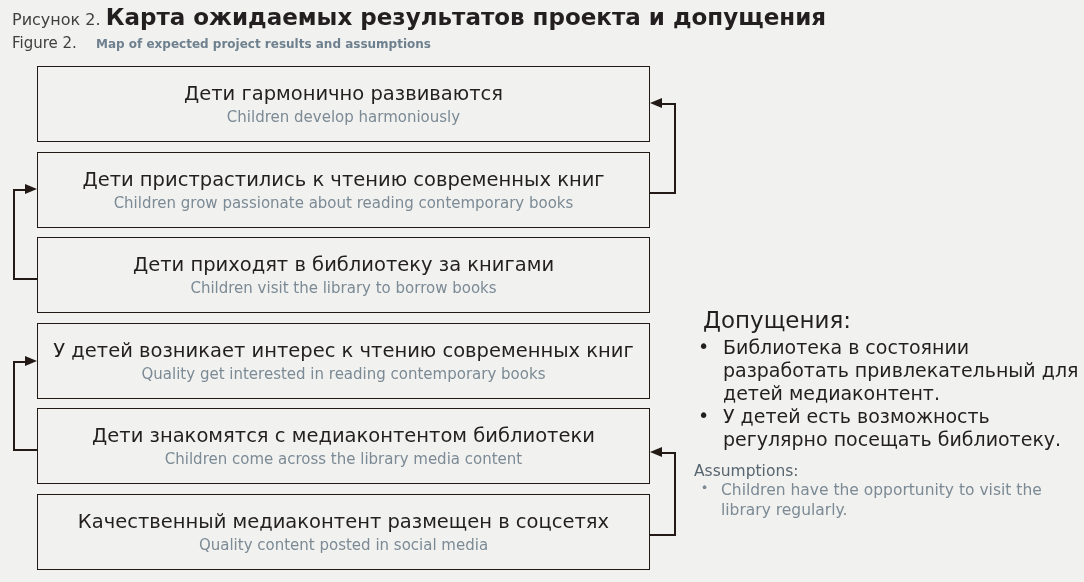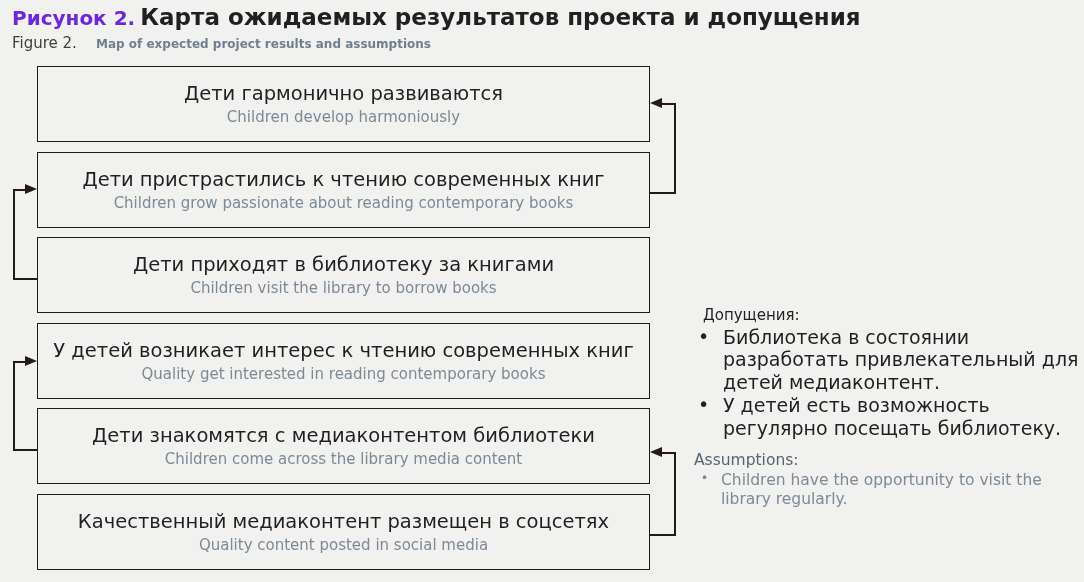--- a/index.html
+++ b/index.html
@@ -21,23 +21,23 @@
     position: absolute;
     left: 12px;
     top: 2px;
     width: 720px;
   }
   .caption-line {
     white-space: nowrap;
     line-height: 1.32;
   }
   .cap-ru-prefix {
-    font-size: 20px;
-    color: #6d28d9;
-    font-weight: 700;
+    font-size: 16px;
+    color: #404040;
+    font-weight: 400;
   }
   .cap-ru-title {
     font-size: 23px;
     color: #231f20;
     font-weight: 700;
   }
   .cap-en-prefix {
     font-size: 15px;
     color: #3f3f3f;
     font-weight: 400;
@@ -108,21 +108,21 @@
   }
 
   
   .assumptions {
     position: absolute;
     left: 690px;
     top: 306px;
     width: 394px;
   }
   .as-head-ru {
-    font-size: 15px;
+    font-size: 23px;
     color: #231f20;
     padding-left: 13px;
     line-height: 1.3;
   }
   .as-head-en {
     font-size: 15.5px;
     color: #57656f;
     padding-left: 4px;
     line-height: 1.3;
     margin-top: 10px;

